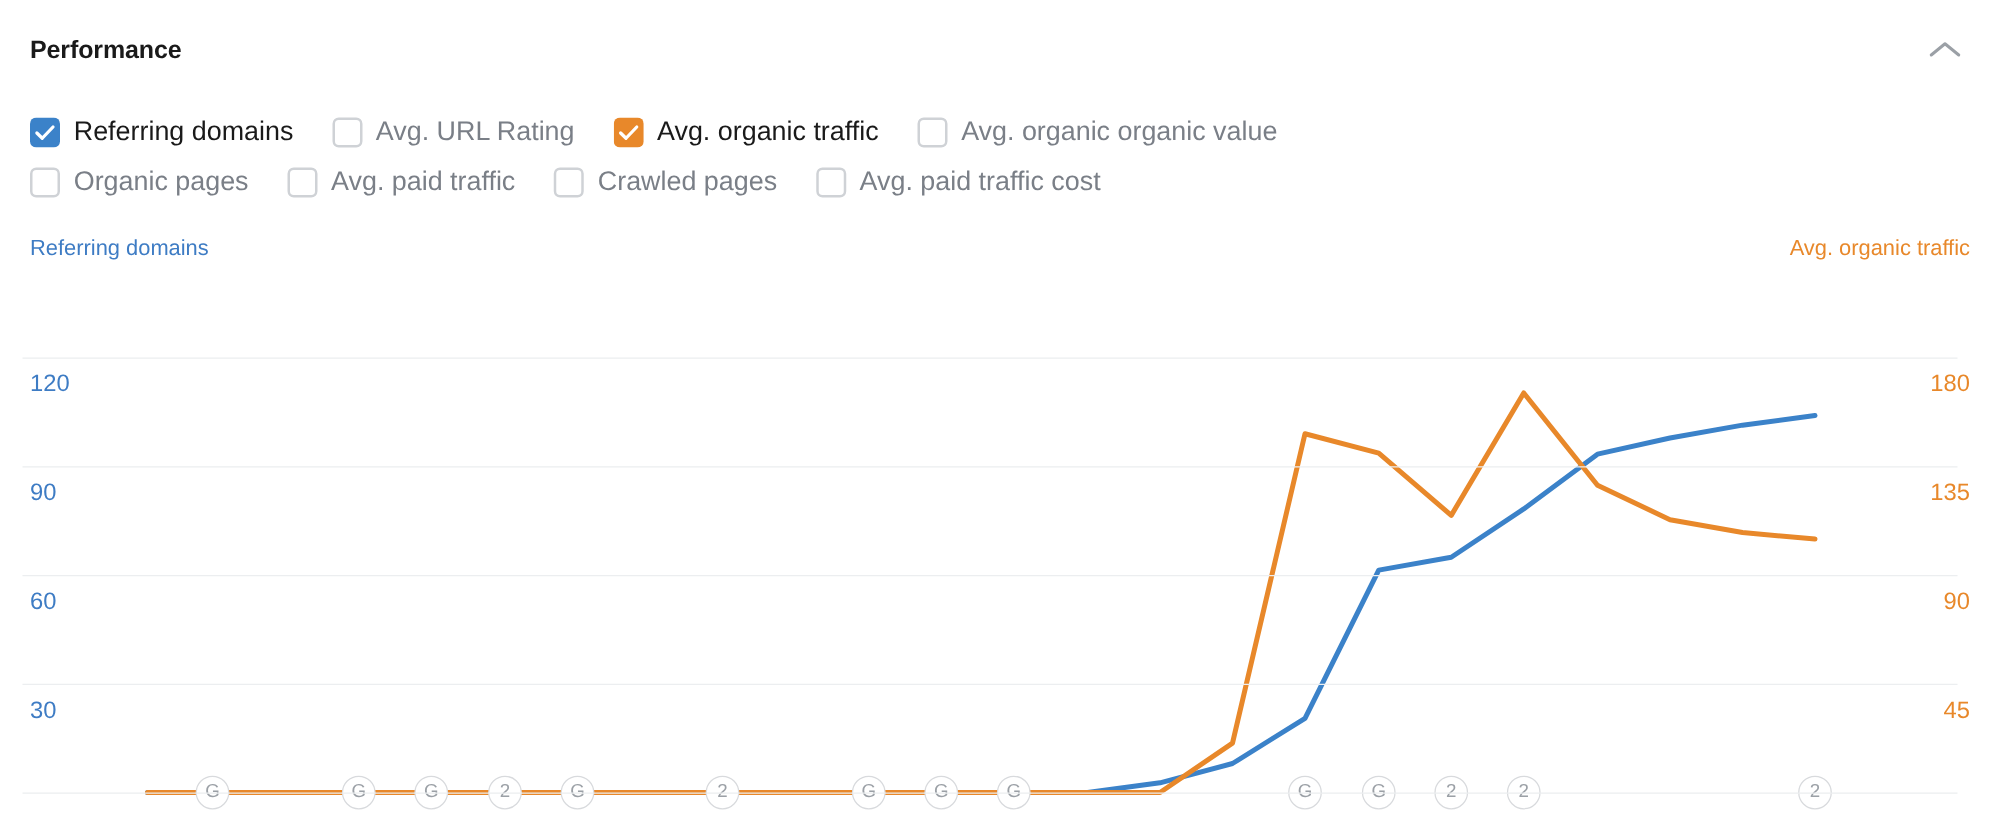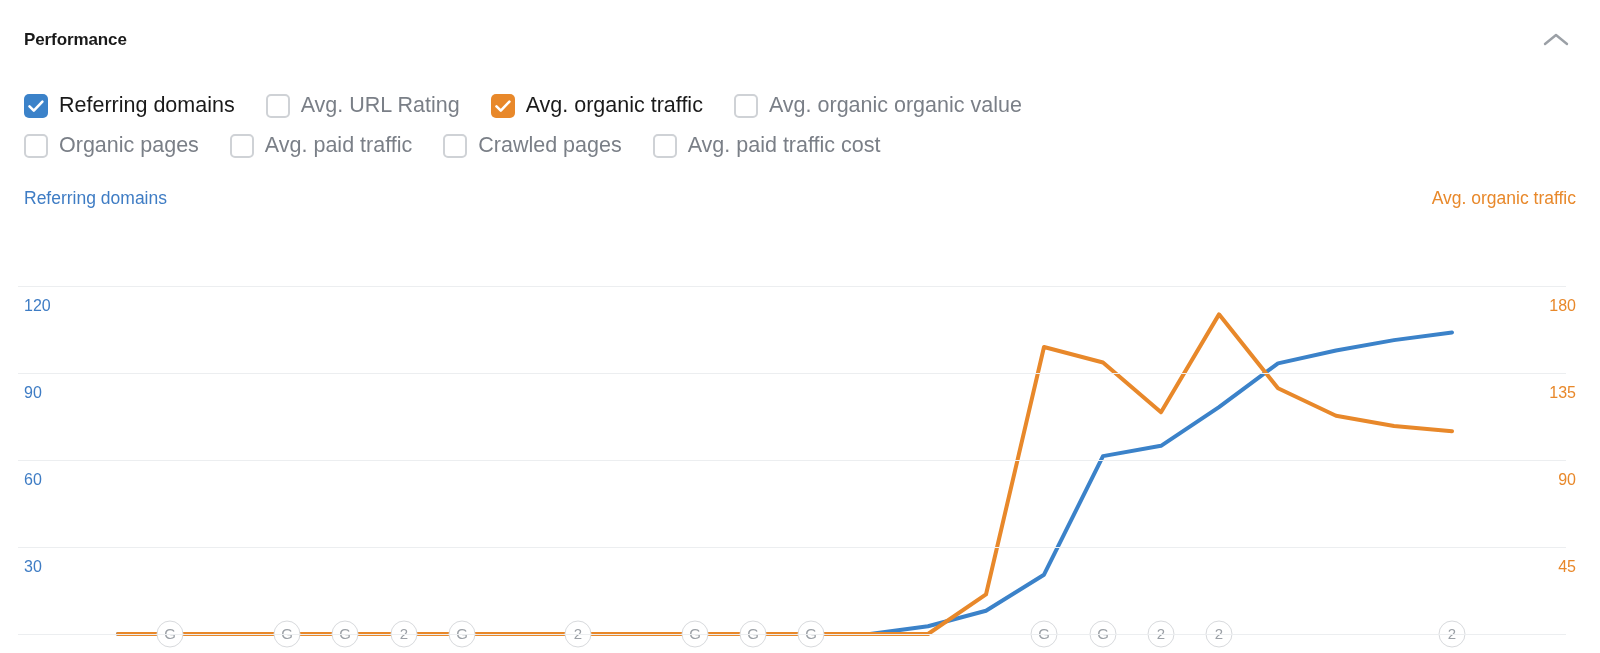--- a/index.html
+++ b/index.html
@@ -21,21 +21,21 @@
   .panel-header {
     position: absolute;
     left: 24px; top: 18px;
     width: 1552px;
     height: 44px;
     display: flex;
     align-items: center;
     justify-content: space-between;
   }
   .panel-title {
-    font-size: 17px;
+    font-size: 20px;
     font-weight: bold;
     color: #1a1a1a;
     letter-spacing: -0.1px;
   }
   .collapse-btn {
     width: 40px; height: 40px;
     display: flex; align-items: center; justify-content: center;
     cursor: pointer;
     background: none; border: none;
   }
@@ -109,21 +109,21 @@
   }
   .gridline {
     position: absolute;
     left: 18px;
     width: 1548px;
     height: 1px;
     background: #eceef0;
   }
   .ytick {
     position: absolute;
-    font-size: 16px;
+    font-size: 19px;
     line-height: 1;
     white-space: nowrap;
   }
   .ytick.left  { left: 24px;  color: #3e7cc4; text-align: left; }
   .ytick.right { right: 24px; color: #e8882a; text-align: right; }
 
   .svg-lines {
     position: absolute;
     left: 0; top: 0;
     width: 1600px; height: 421px;

